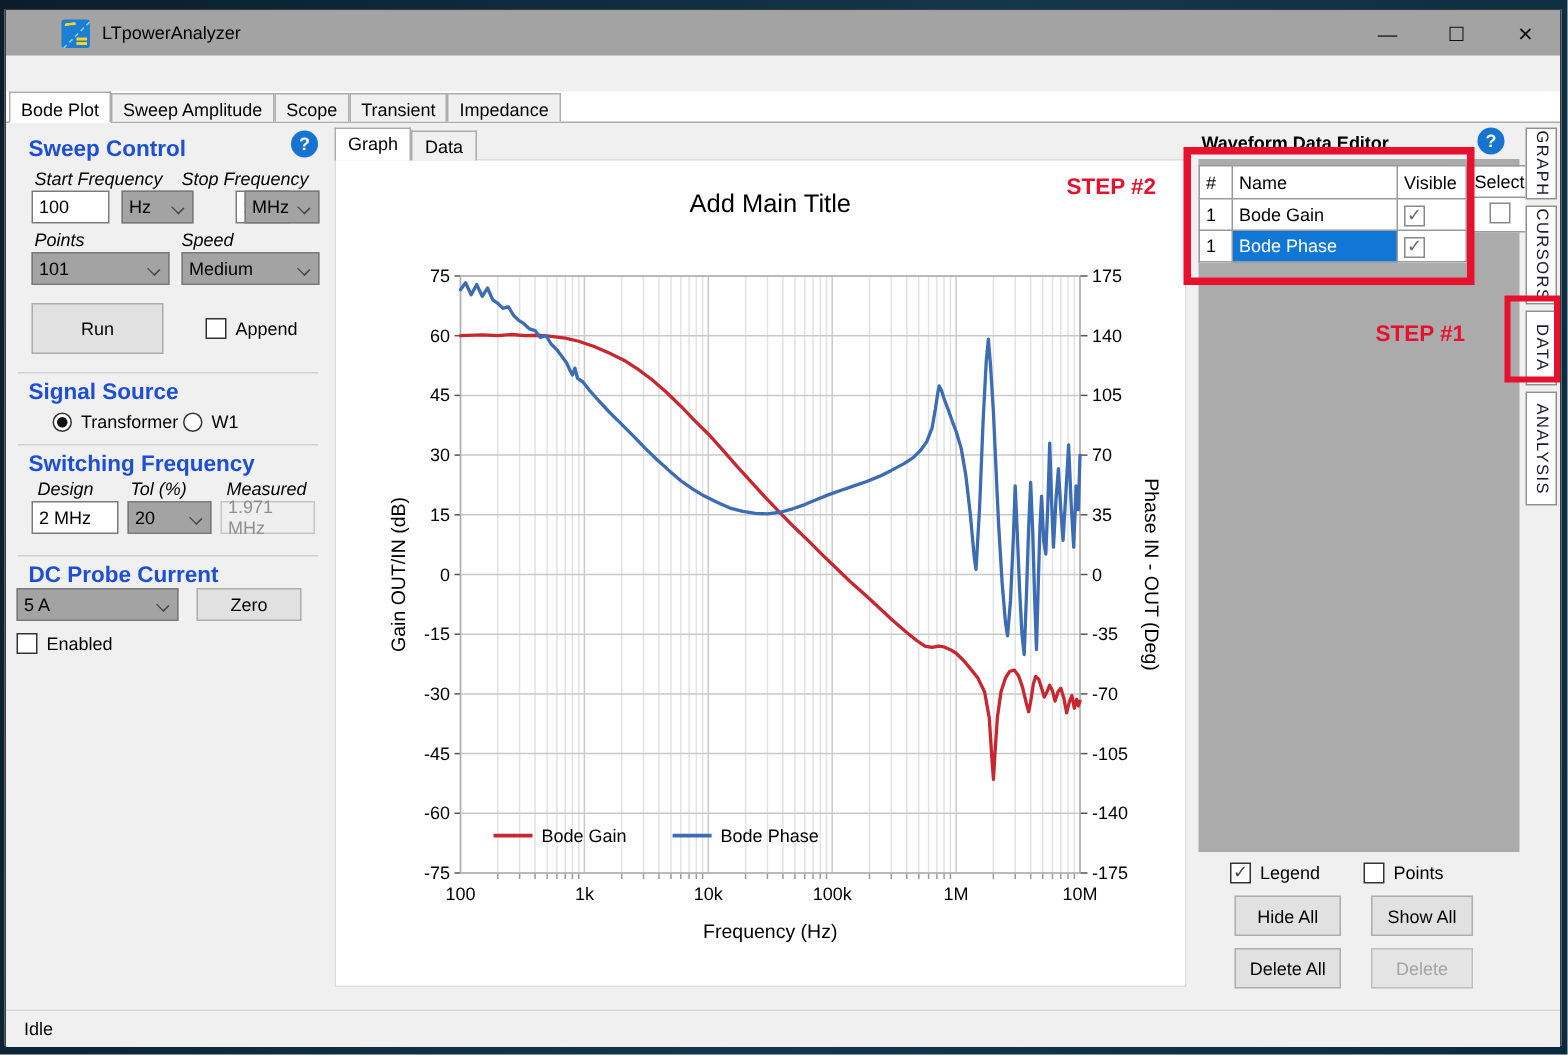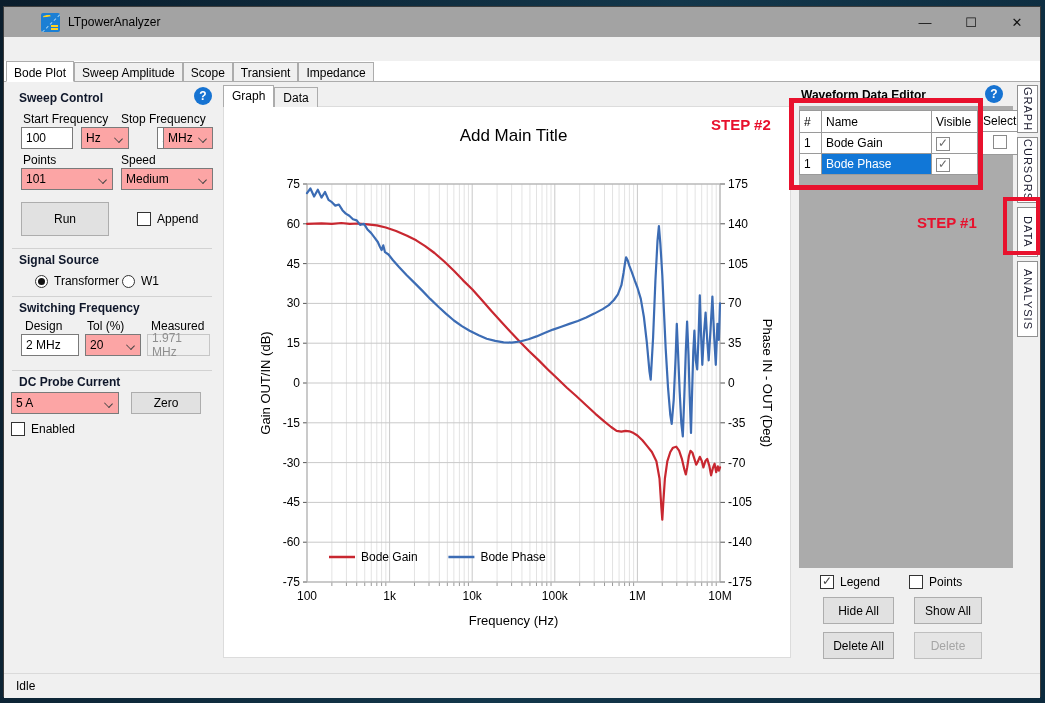--- a/index.html
+++ b/index.html
@@ -35,27 +35,27 @@
     border-bottom:1px solid #acacac; display:flex; align-items:flex-end; padding-left:2px; }
   .maintab { font-size:12px; color:#000; border:1px solid #acacac; border-bottom:none;
     background:#f0f0f0; padding:3px 7px 3px 7px; margin-right:0px; height:19px; }
   .maintab.active { background:#ffffff; height:21px; position:relative; top:1px;
     border-bottom:1px solid #ffffff; font-size:12px; padding-top:4px; }
 
   .content { position:absolute; left:0; top:75px; width:100%; height:591px; background:#f0f0f0; }
 
   
   .left-panel { position:absolute; left:0; top:0; width:216px; height:100%; }
-  .group-title { font-weight:bold; font-size:12px; color:#0f172a; }
+  .group-title { font-weight:bold; font-size:15px; color:#1d4ed8; }
   .sep { position:absolute; left:8px; width:200px; border-top:1px solid #d2d2d2; }
-  .lbl { font-size:12px; color:#000; position:absolute; }
+  .lbl { font-size:12px; color:#000; position:absolute;font-style:italic; }
   .tb { position:absolute; background:#fff; border:1px solid #7a7a7a; font-size:12px;
     padding:2px 4px; height:22px; display:flex; align-items:center; }
   .tb.disabled { background:#efefef; border-color:#c6c6c6; color:#8f8f8f; }
-  .combo { position:absolute; background:#fca5a5; border:1px solid #7a7a7a; height:22px;
+  .combo { position:absolute; background:#a3a3a3; border:1px solid #7a7a7a; height:22px;
     font-size:12px; display:flex; align-items:center; padding-left:4px; }
   .combo .chev { position:absolute; right:6px; top:7px; width:7px; height:7px;
     border-right:1.5px solid #444; border-bottom:1.5px solid #444; transform:rotate(45deg) scale(1,.8); }
   .btn { position:absolute; background:#e1e1e1; border:1px solid #adadad; font-size:12px;
     color:#000; display:flex; align-items:center; justify-content:center; }
   .btn.disabled { color:#a5a5a5; border-color:#bfbfbf; background:#e5e5e5; }
   .checkbox { width:14px; height:14px; background:#fff; border:1px solid #333;
     display:inline-flex; align-items:center; justify-content:center; font-size:12px; color:#444; }
   .checkbox.checked::after { content:"✓"; margin-top:-2px; }
   .cb-row { position:absolute; display:flex; align-items:center; gap:6px; font-size:12px;text-align:center; }

